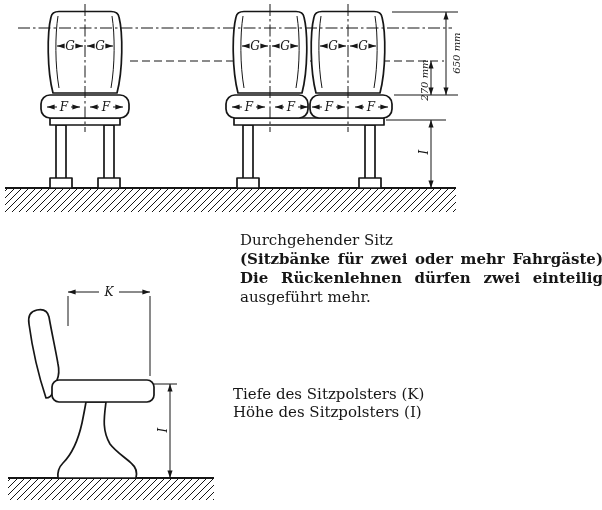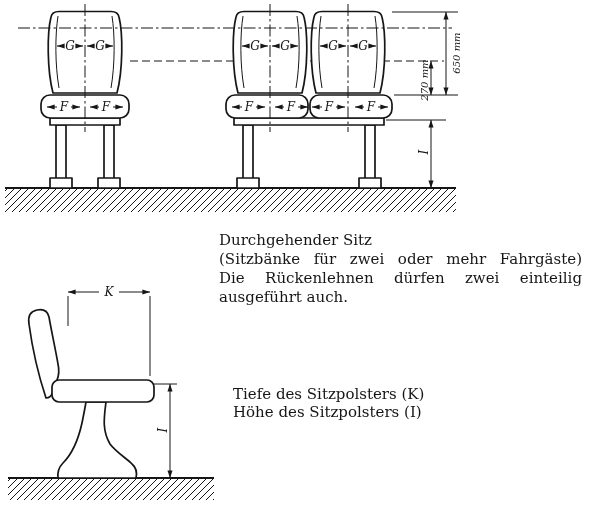--- a/index.html
+++ b/index.html
@@ -3,21 +3,21 @@
 <meta charset="utf-8">
 <style>
   html,body { margin:0; padding:0; background:#fff; }
   .page {
     position:relative; width:602px; height:510px; background:#fff;
     font-family:"DejaVu Serif", serif; color:#161616; overflow:hidden;
   }
   .abs { position:absolute; }
   .cap { position:absolute; font-size:15px; line-height:19px; white-space:nowrap; }
   .capblock { position:absolute; font-size:15px; line-height:19px; }
-  .capblock .just { text-align:justify; text-align-last:justify; }
+  .capblock .just { text-align:justify; text-align-last:justify;font-weight:bold; }
 
   
   .outline path, .outline rect { fill:#fff; stroke:#161616; stroke-width:1.7; stroke-linejoin:round; }
   .outline path.thin { fill:none; stroke-width:1; }
   line.thin, path.thin { stroke:#161616; stroke-width:1; fill:none; }
   line.bold { stroke:#161616; stroke-width:2.2; }
   .dash { stroke-dasharray:8 4; }
   .dashdot { stroke-dasharray:12 3 2.5 3; }
   .dim line { stroke:#161616; stroke-width:1; fill:none; }
   .dimtext {
@@ -146,25 +146,25 @@
       <line x1="431" y1="61" x2="431" y2="95" marker-start="url(#ah1)" marker-end="url(#ah1)"></line>
       <text class="dimtext mm" x="424" y="80" transform="rotate(-90 424 80)">270 mm</text>
     </g>
     <g class="dim">
       <line x1="431" y1="120" x2="431" y2="188" marker-start="url(#ah1)" marker-end="url(#ah1)"></line>
       <text class="dimtext" x="424" y="152" transform="rotate(-90 424 152)">I</text>
     </g>
   </svg>
 
 
-  <div class="capblock" style="left:219px; top:231px; width:363px">
+  <div class="capblock" style="left:240px; top:231px; width:363px">
     <div>Durchgehender Sitz</div>
     <div class="just">(Sitzbänke für zwei oder mehr Fahrgäste)</div>
     <div class="just">Die Rückenlehnen dürfen zwei einteilig</div>
-    <div>ausgeführt auch.</div>
+    <div>ausgeführt mehr.</div>
   </div>
 
   <svg class="abs" style="left:0;top:272px" width="230" height="238" viewBox="0 0 230 238">
     <defs>
       <marker id="ah2" viewBox="0 0 10 10" refX="9.5" refY="5" markerWidth="8" markerHeight="8" orient="auto-start-reverse">
         <path d="M0,1.8 L9.5,5 L0,8.2 Z" fill="#161616"></path>
       </marker>
       <pattern id="hatch2" width="7" height="7" patternUnits="userSpaceOnUse">
         <path d="M-1,8 L8,-1" stroke="#161616" stroke-width="1"></path>
       </pattern>

